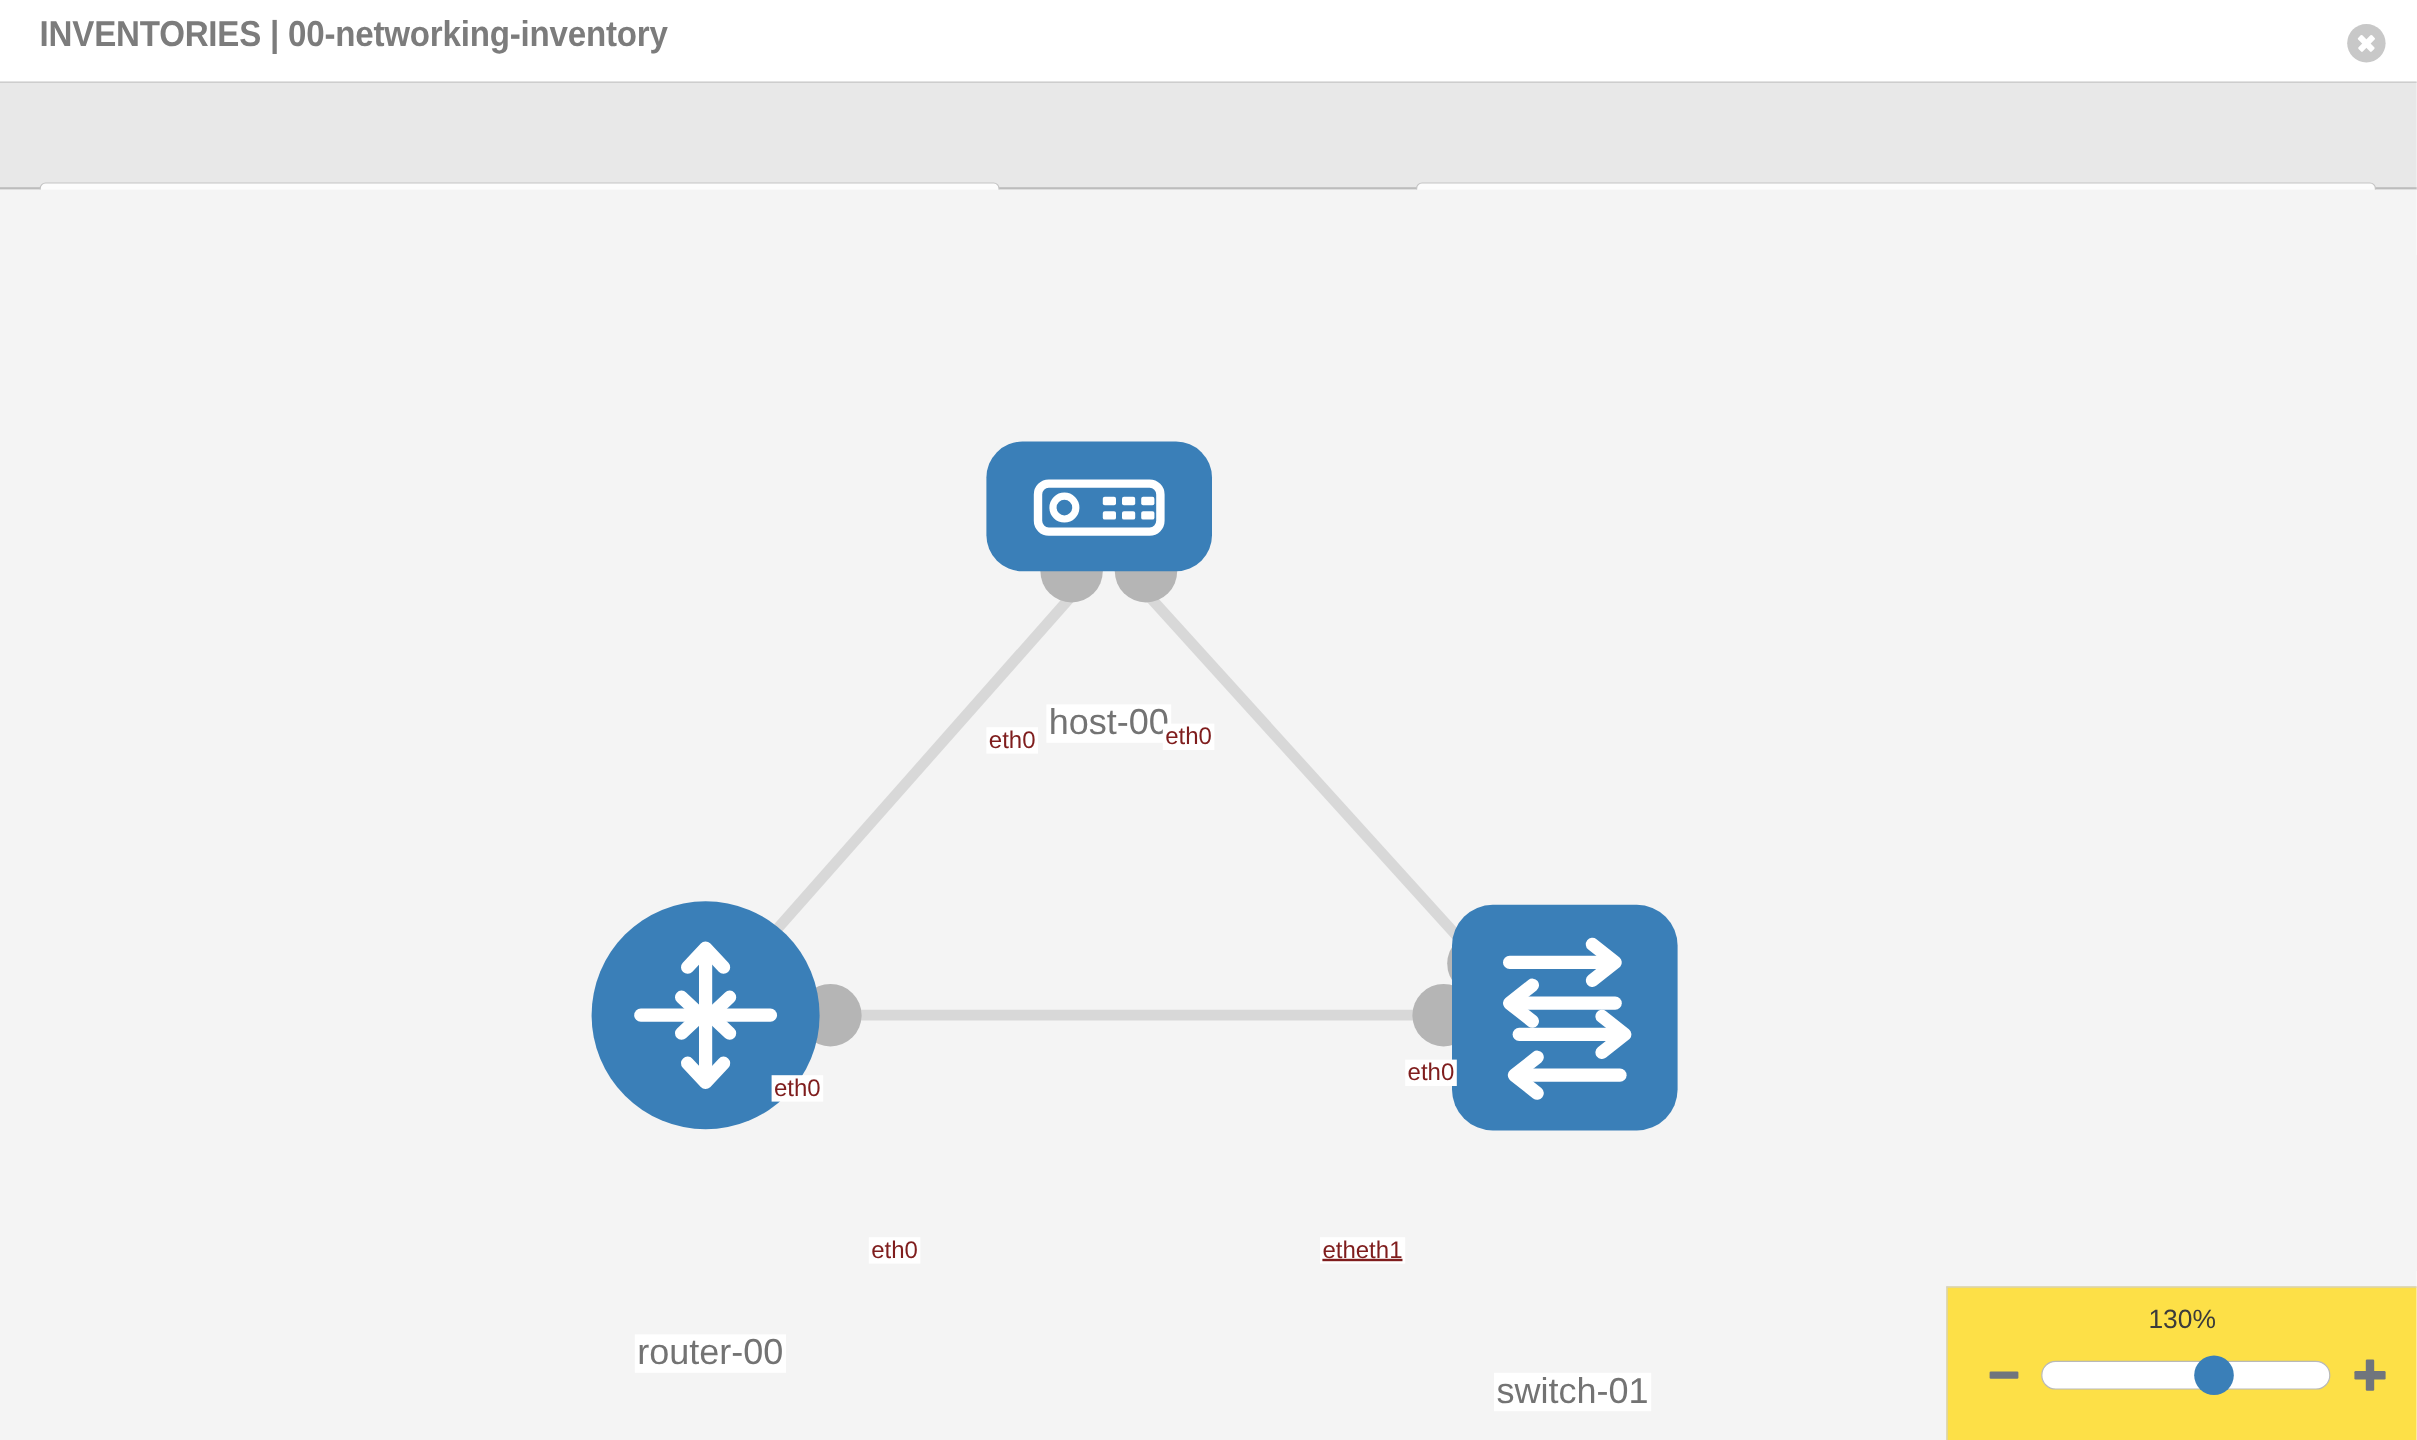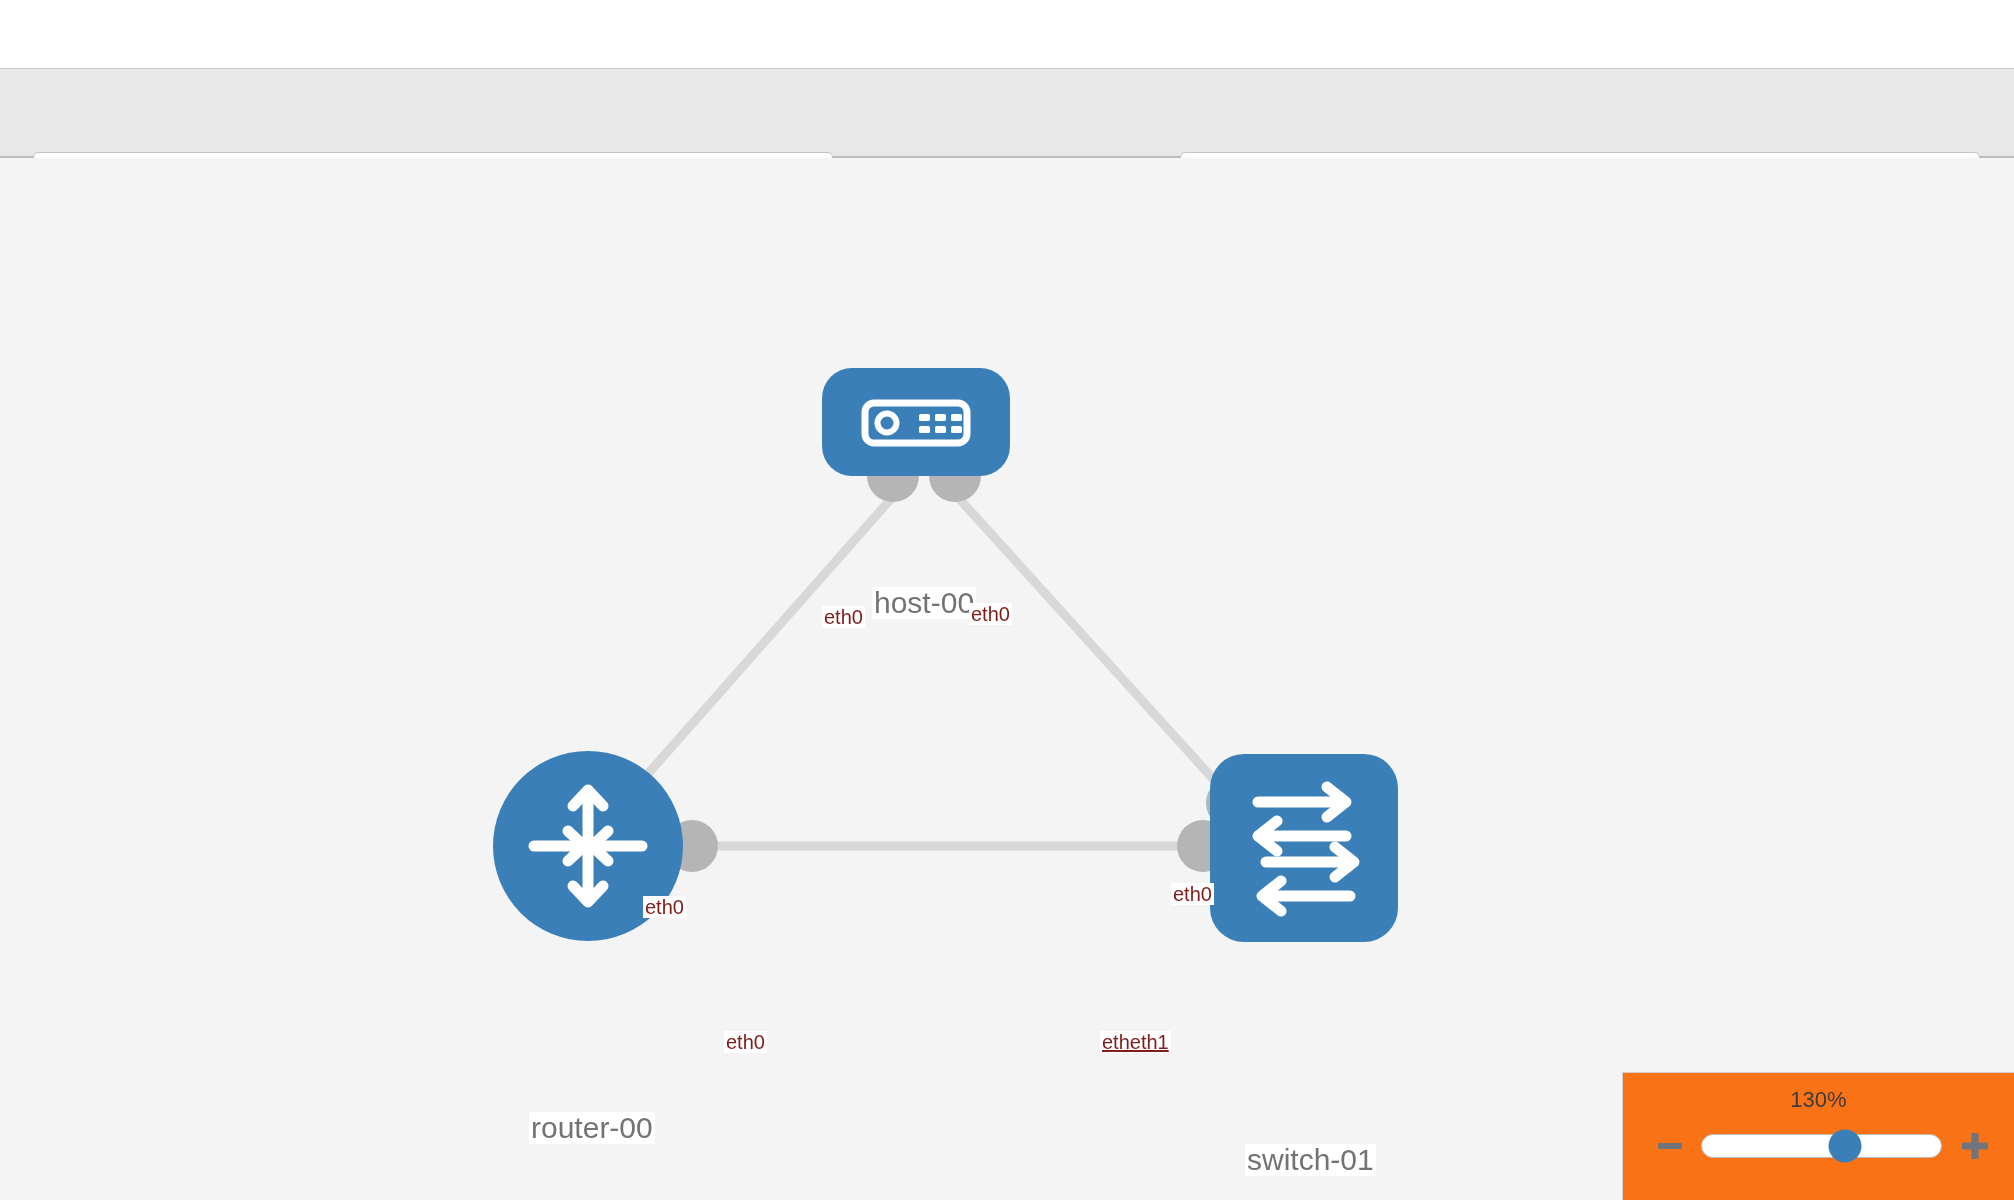--- a/index.html
+++ b/index.html
@@ -113,21 +113,21 @@
     white-space: nowrap;
     padding: 0 2px;
     line-height: 1.1;
   }
 
   
   .zoom-panel {
     position: absolute;
     right: 0; bottom: 0;
     width: 392px; height: 128px;
-    background: #f97316;
+    background: #fde047;
     border-top: 1px solid #cfcfcf;
     border-left: 1px solid #cfcfcf;
   }
   .zoom-pct {
     position: absolute; top: 14px; left: 0; width: 100%;
     text-align: center;
     font-size: 22px; color: #3b3b3b;
   }
   .zoom-row {
     position: absolute; top: 52px; left: 0; width: 100%;
@@ -165,20 +165,24 @@
     width: 33px; height: 33px; border-radius: 50%;
     background: #3a7fb8;
     cursor: grab;
   }
 </style>
 </head>
 <body>
 
 <div id="app">
 
+  <div class="header">
+    <div class="header-title">INVENTORIES | 00-networking-inventory</div>
+    <div class="close-btn"></div>
+  </div>
 
   <div class="toolbar">
 
     <div class="select-box" id="actions-select">
       <span class="sel-label">ACTIONS</span>
       <span class="caret"></span>
     </div>
 
     <div class="tool-icon" id="wrench-icon">
       <svg viewBox="0 0 44 44">

